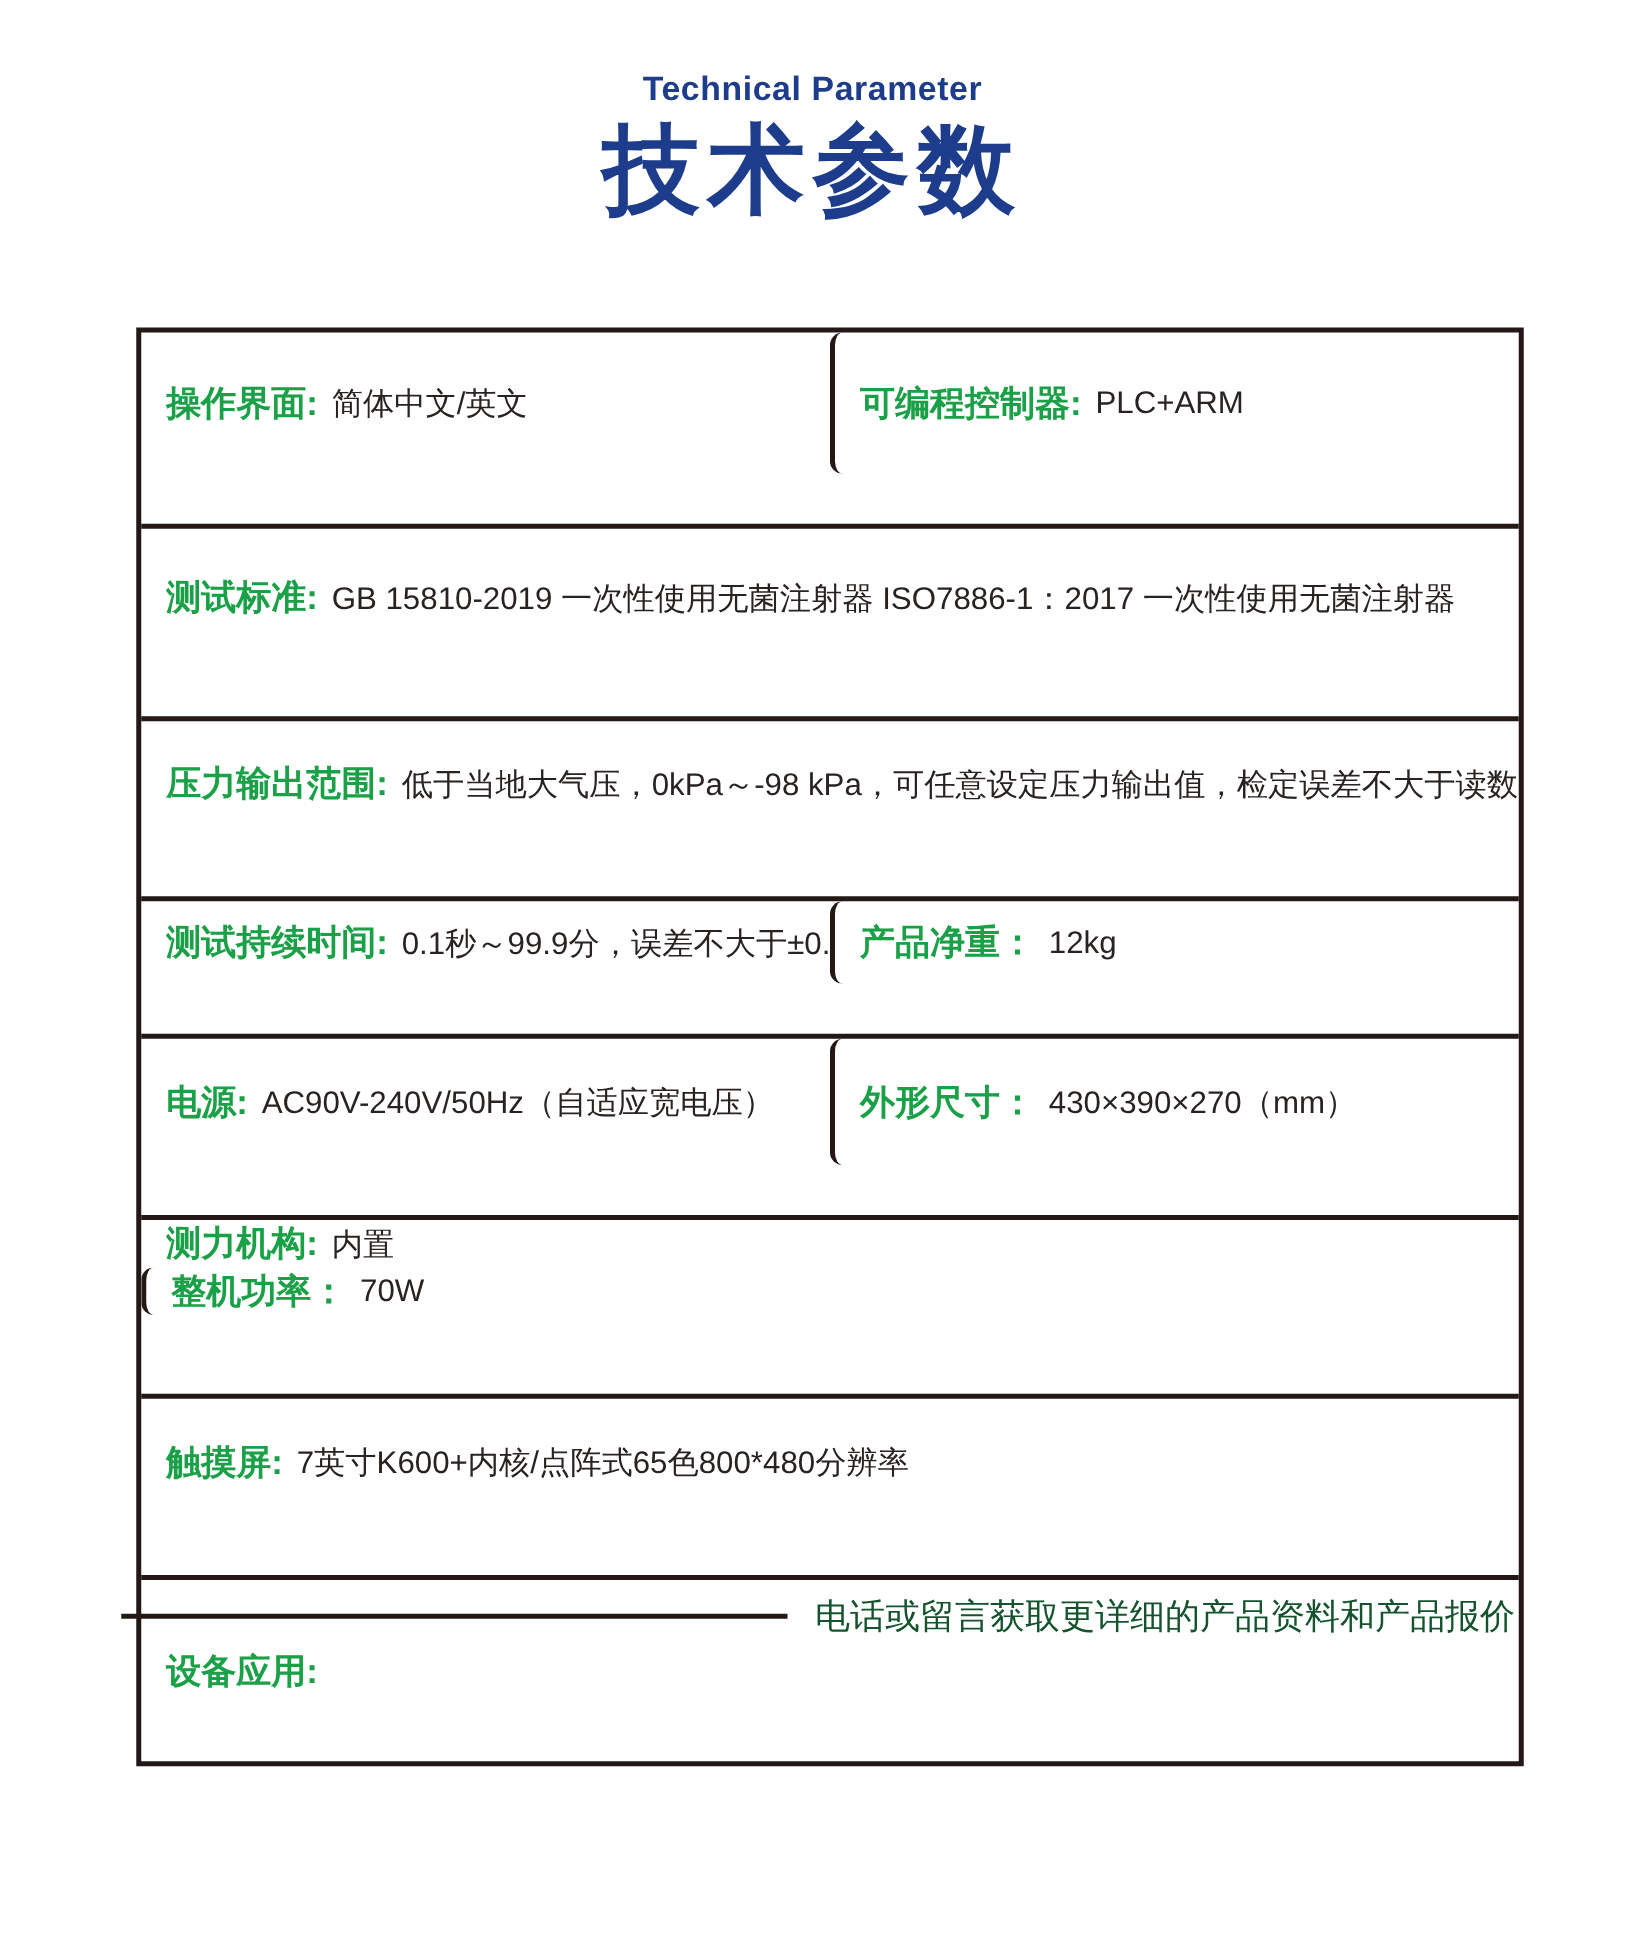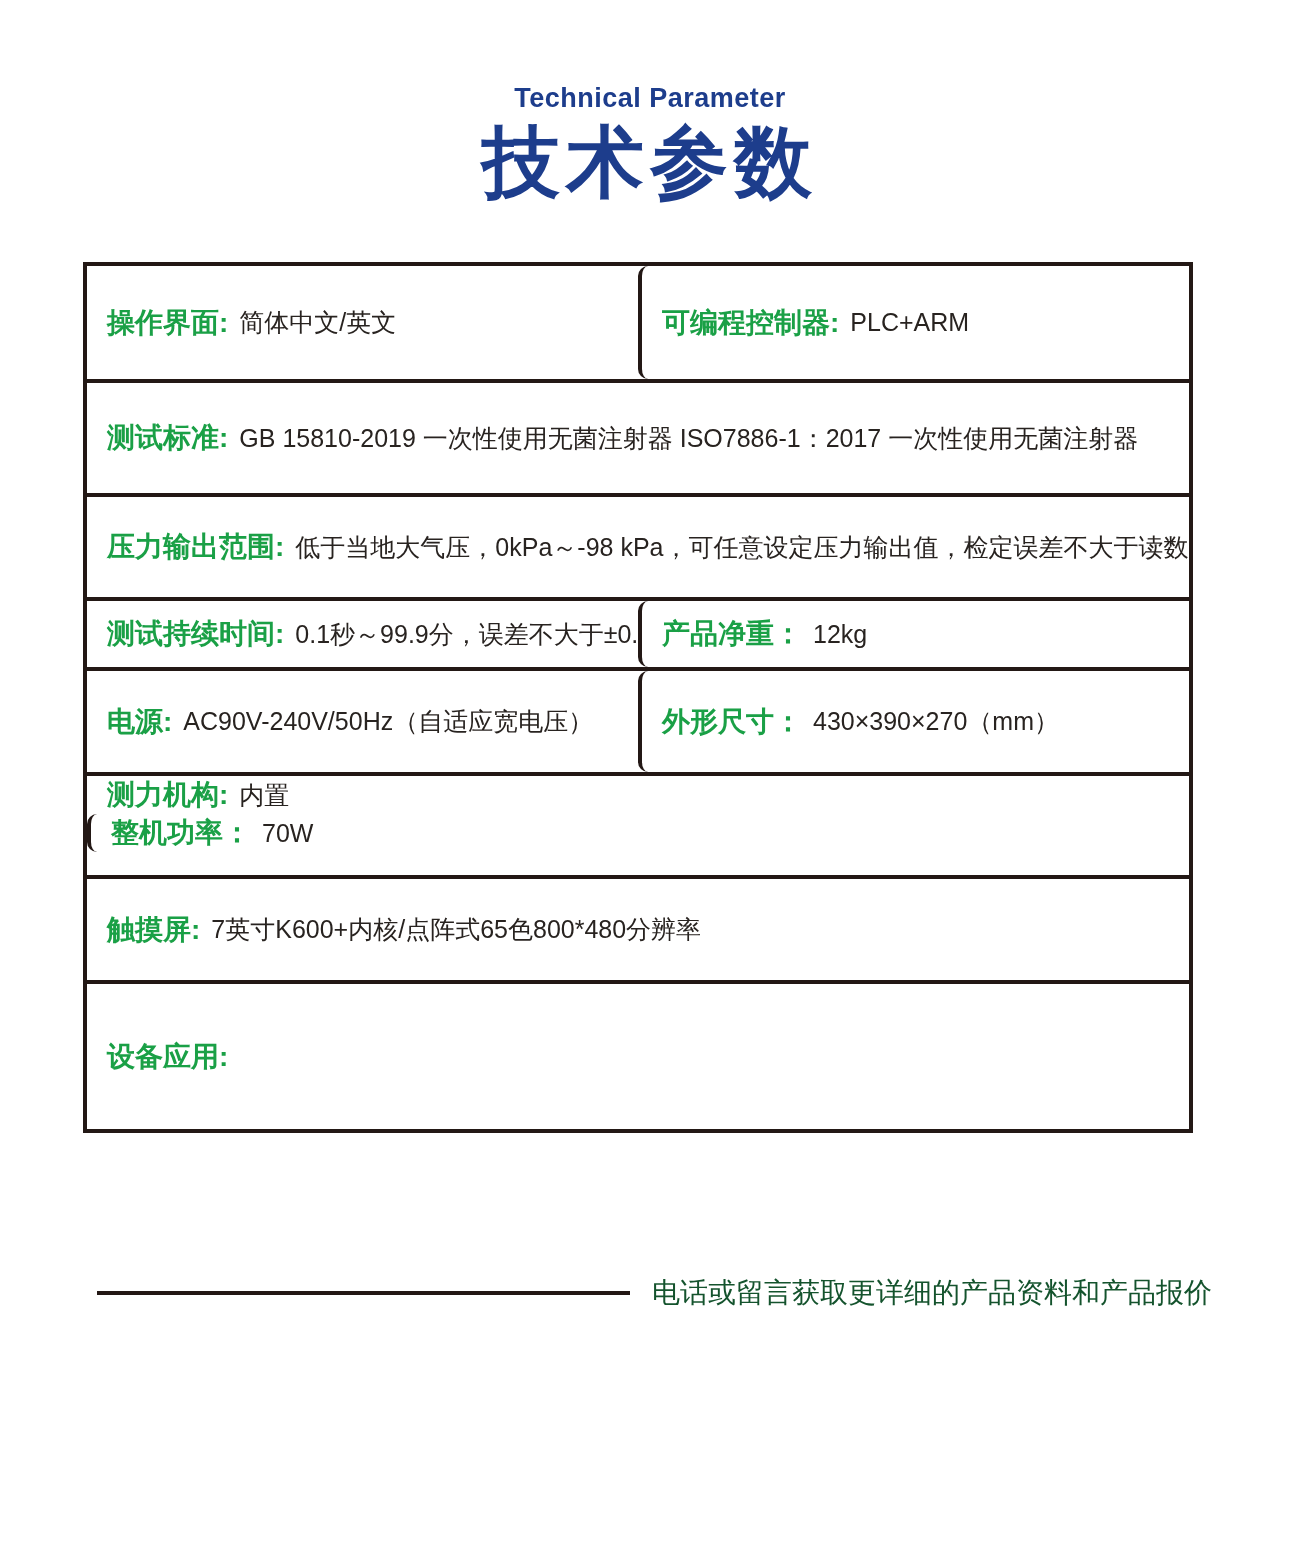--- a/index.html
+++ b/index.html
@@ -3,34 +3,34 @@
 <meta charset="utf-8">
 <style>
   html,body { margin:0; padding:0; }
   body {
     width:1300px; height:1548px;
     background:#ffffff;
     font-family:"Liberation Sans","DejaVu Sans",sans-serif;
     position:relative;
     overflow:hidden;
   }
-  .header { text-align:center; padding-top:83px; }
+  .header { text-align:center; padding-top:56px; }
   .subtitle-en {
     color:#1d3d8c; font-size:27px; font-weight:bold; letter-spacing:0.5px;
   }
   .title-zh {
     color:#1d3d8c; font-size:78px; font-weight:bold;
     margin-top:8px; letter-spacing:6px; line-height:1.05;
   }
   .spec-table {
-    position:absolute; left:83px; top:262px; width:1110px;
+    position:absolute; left:109px; top:262px; width:1110px;
     border:4px solid #231815; box-sizing:border-box; background:#fff;
   }
   .spec-row { display:flex; box-sizing:border-box; }
-  .spec-row + .spec-row { border-top:4px solid #231815; }
+  .spec-row + .spec-row { border-top:4px solid #231815;margin-top:40px; }
   .r0{height:113px;} .r1{height:114px;} .r2{height:104px;} .r3{height:70px;}
   .r4{height:105px;} .r5{height:103px;flex-direction:column;} .r6{height:109px;} .r7{height:105px;}
   .r8{height:149px;}
   .spec-cell {
     display:flex; align-items:center;
     padding-left:20px; padding-right:10px;
     box-sizing:border-box; overflow:hidden;
   }
   .half { width:50%; }
   .rightcell { border-left:4px solid #231815;border-radius:10px; }

